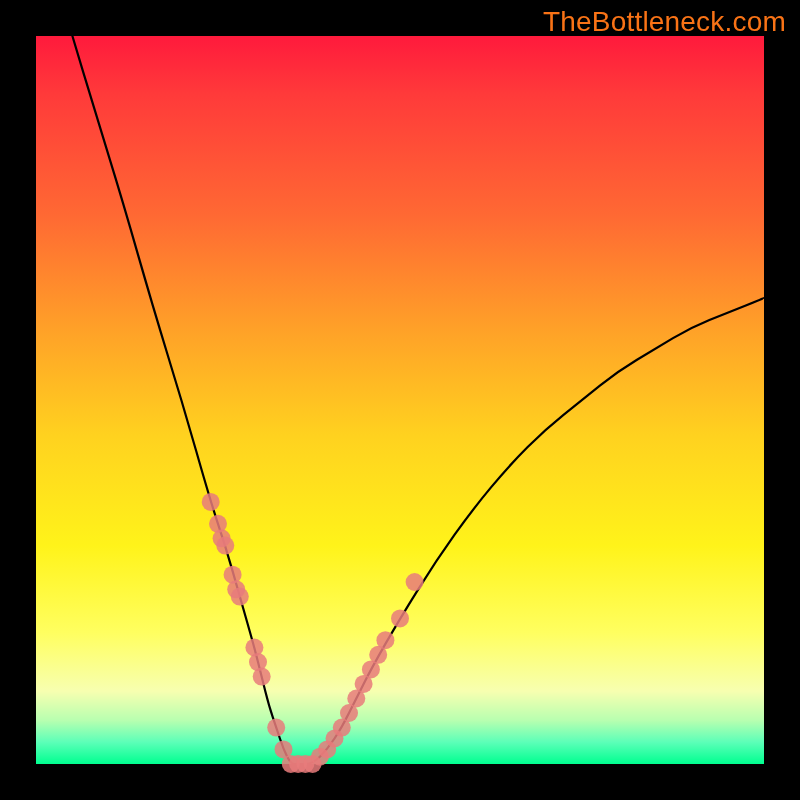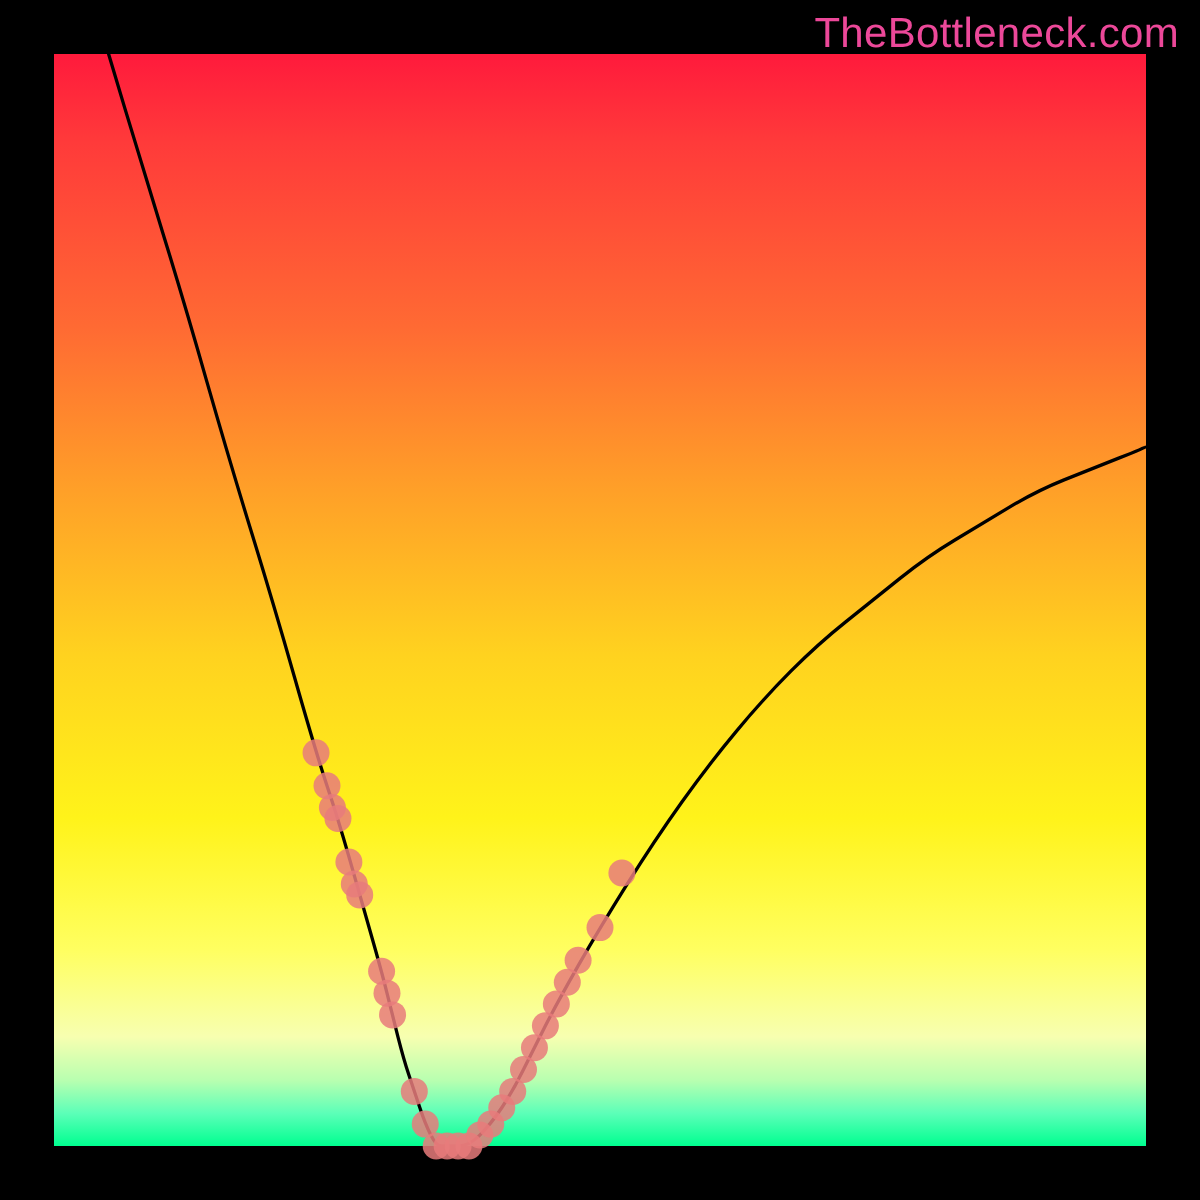--- a/index.html
+++ b/index.html
@@ -38,21 +38,21 @@
       #f7ffb0 90%,
       #b8ffb0 94%,
       #5cffb8 97%,
       #00ff90 100%
     );
   }
   .watermark {
     position: absolute;
     top: 6px;
     right: 14px;
-    color: #ec4899;
+    color: #f97316;
     font-size: 28px;
     font-weight: 400;
     letter-spacing: 0.2px;
     user-select: none;
   }
   svg.curve {
     position: absolute;
     left: 0;
     top: 0;
     width: 728px;

